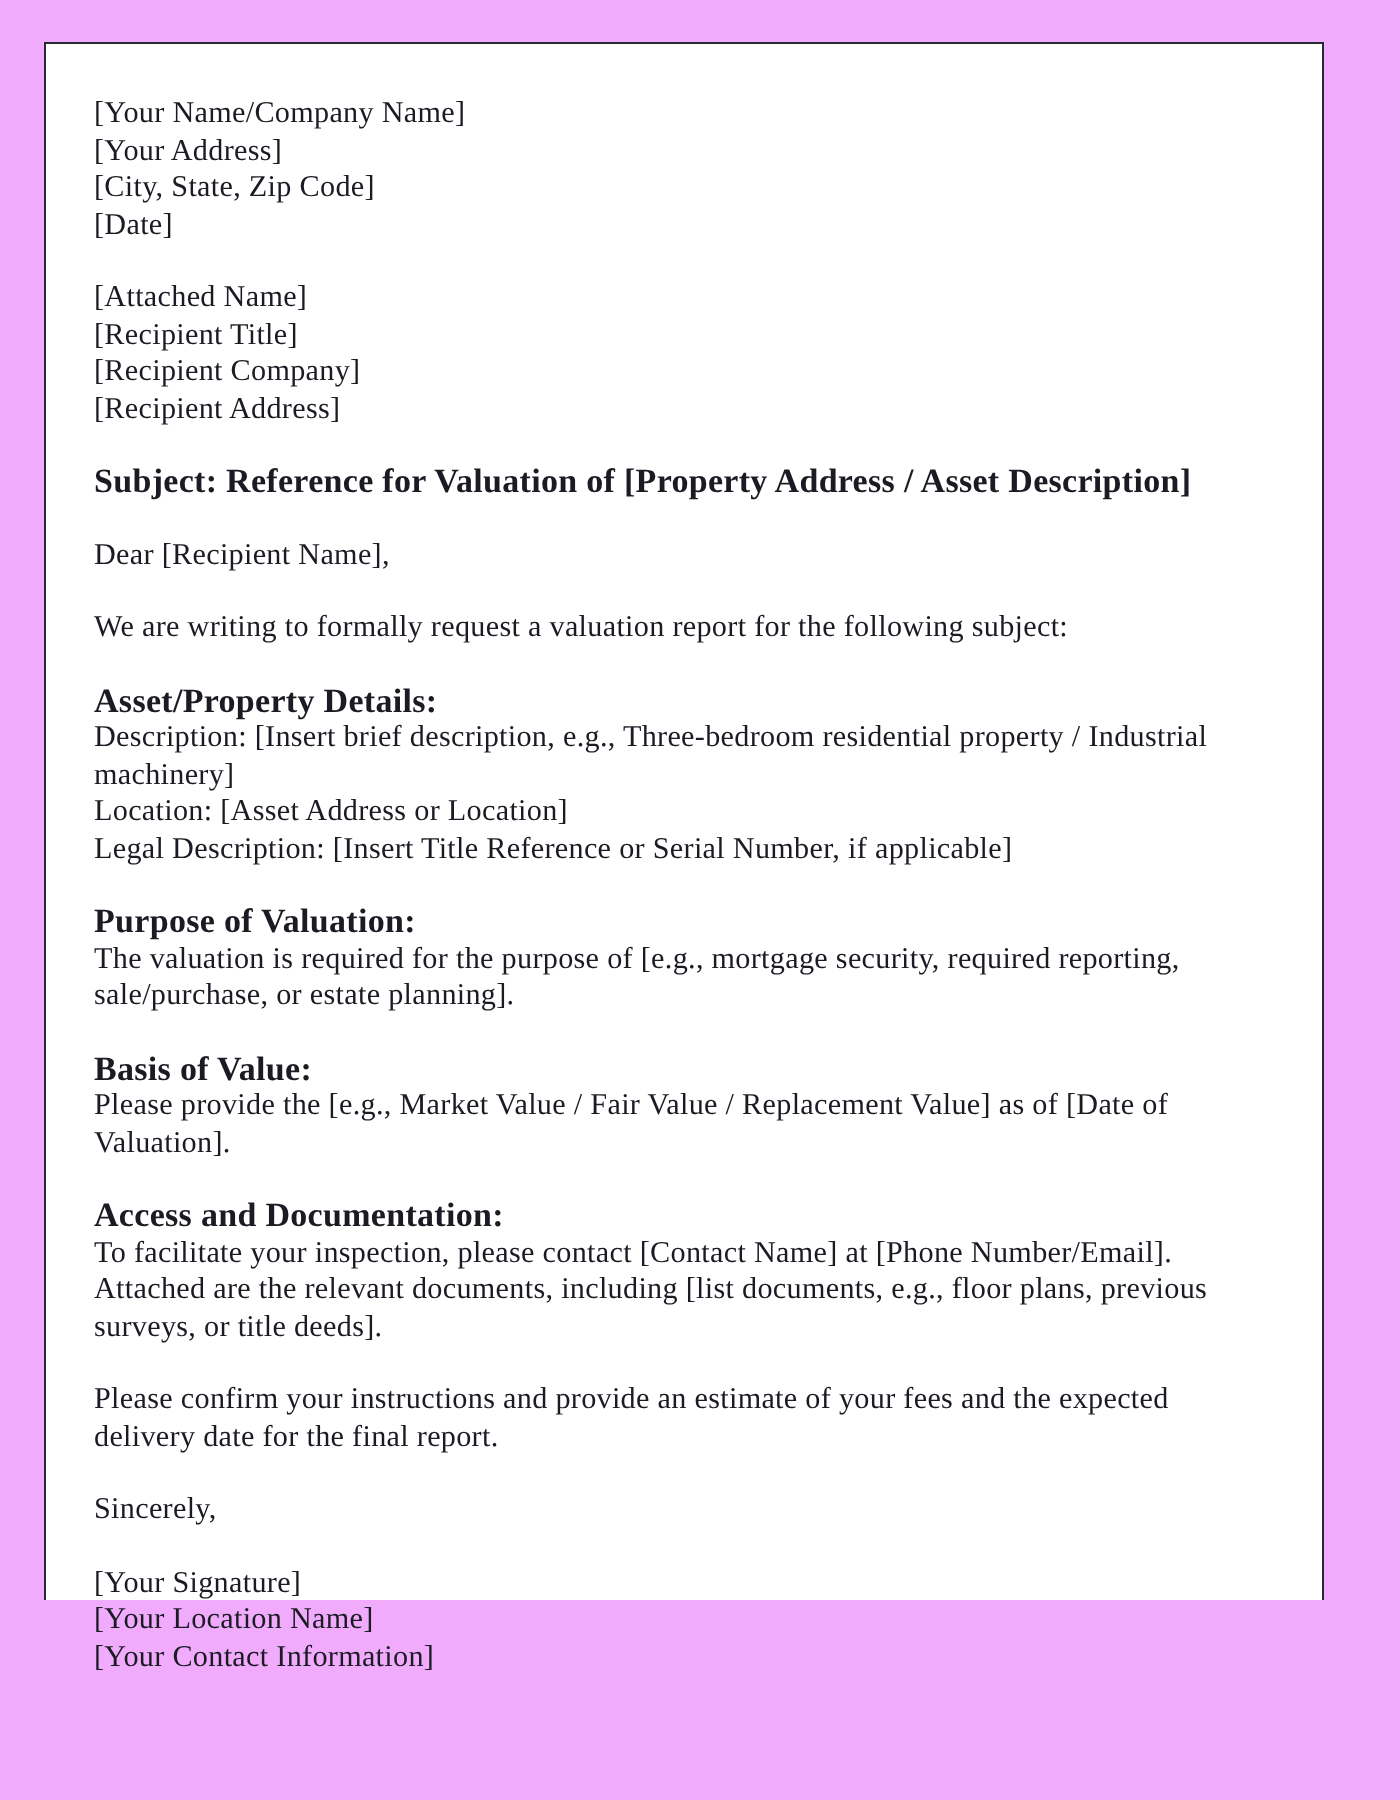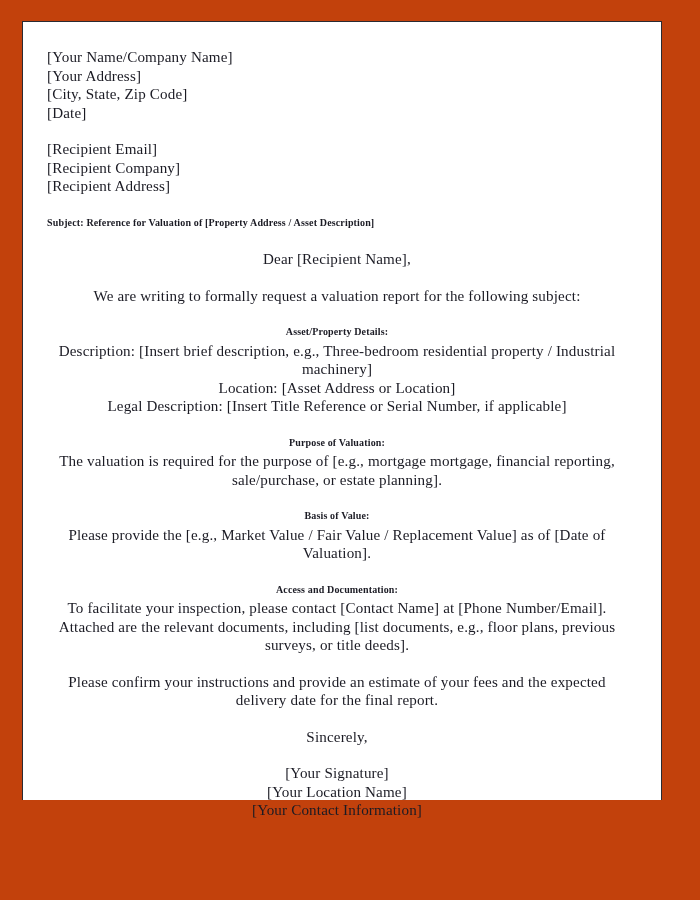--- a/index.html
+++ b/index.html
@@ -13,21 +13,21 @@
     height: 900px;
     overflow: hidden;
     font-family: "Liberation Serif", "DejaVu Serif", serif;
     color: #1b1b24;
   }
 
   .document-canvas {
     position: relative;
     width: 700px;
     height: 900px;
-    background: #c2410c;
+    background: #f0abfc;
   }
 
   
   .page-sheet {
     position: absolute;
     left: 22px;
     top: 21px;
     width: 640px;
     height: 779px;
     box-sizing: border-box;
@@ -60,50 +60,51 @@
 
   .line {
     display: block;
     font-size: 15.1px;
     line-height: 18.5px;
   }
 
   .heading {
     display: block;
     font-weight: bold;
-    font-size: 10px;
+    font-size: 17px;
     line-height: 18.5px;
   }
 
   .para {
     display: block;
     font-size: 15.1px;
     line-height: 18.5px;
   }
 
   
   .gap-lg { margin-top: 24px; }
-  .gap-md { margin-top: 23px; text-align: center; }
+  .gap-md { margin-top: 23px; }
 </style>
 </head>
 <body>
 
 <div class="document-canvas">
   <div class="page-sheet">
     <div class="letter-body">
 
       <div class="block">
         <span class="line">[Your Name/Company Name]</span>
         <span class="line">[Your Address]</span>
         <span class="line">[City, State, Zip Code]</span>
         <span class="line">[Date]</span>
       </div>
 
       <div class="block gap-lg">
-        <span class="line">[Recipient Email]</span>
+        <span class="line">[Attached Name]</span>
+        <span class="line">[Recipient Title]</span>
         <span class="line">[Recipient Company]</span>
         <span class="line">[Recipient Address]</span>
       </div>
 
       <div class="block gap-lg">
         <span class="heading">Subject: Reference for Valuation of [Property Address / Asset Description]</span>
       </div>
 
       <div class="block gap-md">
         <span class="para">Dear [Recipient Name],</span>
@@ -115,21 +116,21 @@
 
       <div class="block gap-md">
         <span class="heading">Asset/Property Details:</span>
         <span class="para">Description: [Insert brief description, e.g., Three-bedroom residential property / Industrial machinery]</span>
         <span class="para">Location: [Asset Address or Location]</span>
         <span class="para">Legal Description: [Insert Title Reference or Serial Number, if applicable]</span>
       </div>
 
       <div class="block gap-md">
         <span class="heading">Purpose of Valuation:</span>
-        <span class="para">The valuation is required for the purpose of [e.g., mortgage mortgage, financial reporting, sale/purchase, or estate planning].</span>
+        <span class="para">The valuation is required for the purpose of [e.g., mortgage security, required reporting, sale/purchase, or estate planning].</span>
       </div>
 
       <div class="block gap-md">
         <span class="heading">Basis of Value:</span>
         <span class="para">Please provide the [e.g., Market Value / Fair Value / Replacement Value] as of [Date of Valuation].</span>
       </div>
 
       <div class="block gap-md">
         <span class="heading">Access and Documentation:</span>
         <span class="para">To facilitate your inspection, please contact [Contact Name] at [Phone Number/Email].</span>

